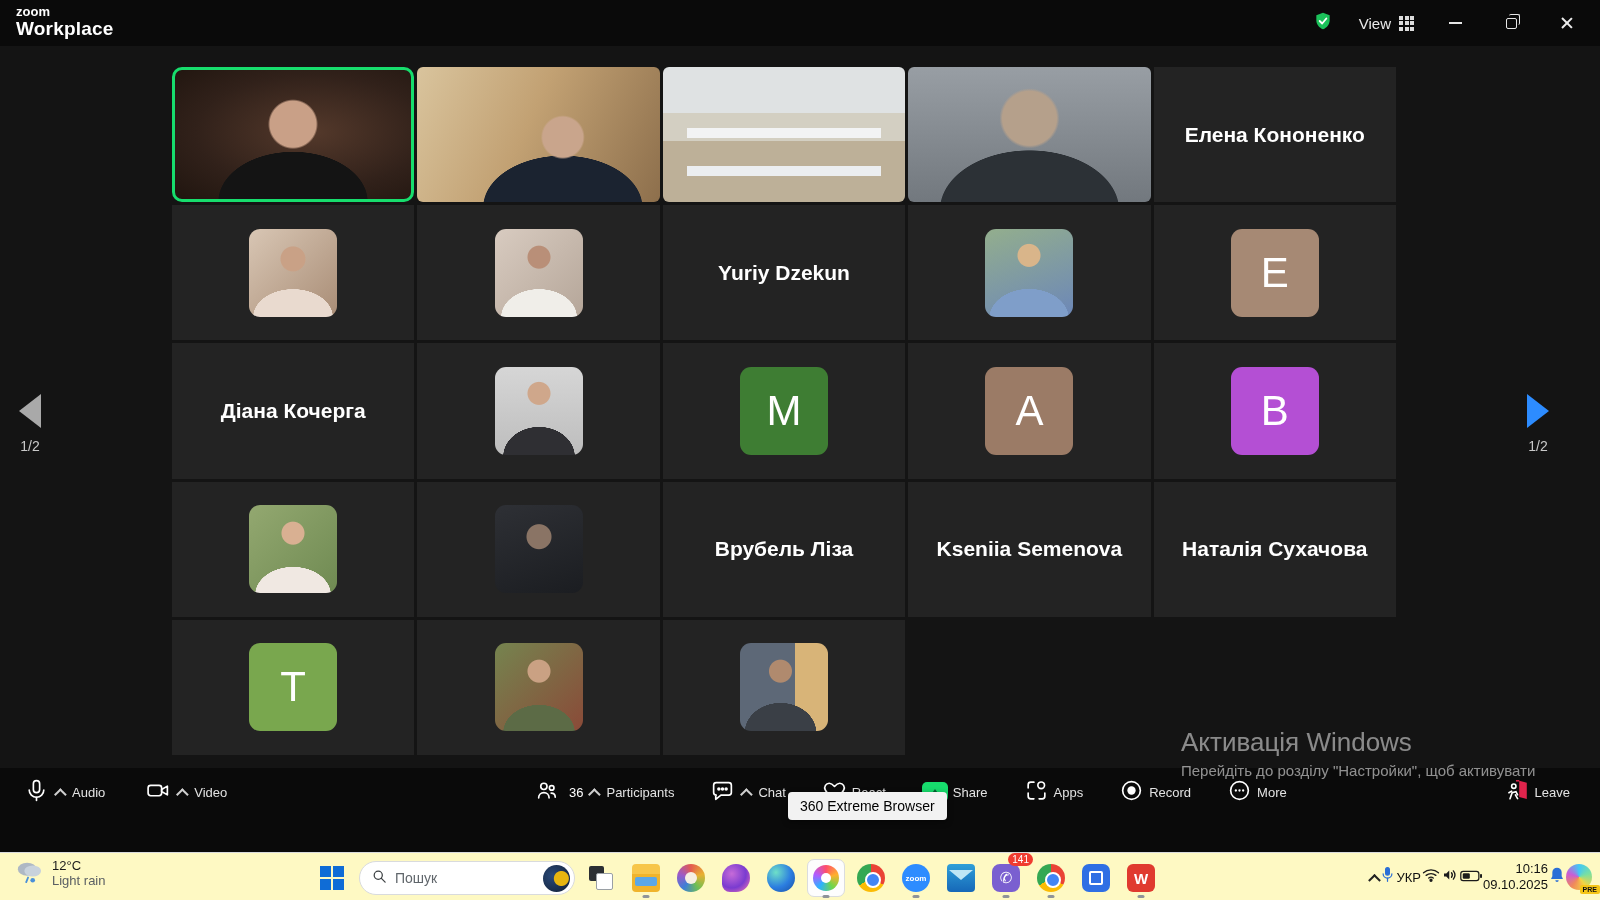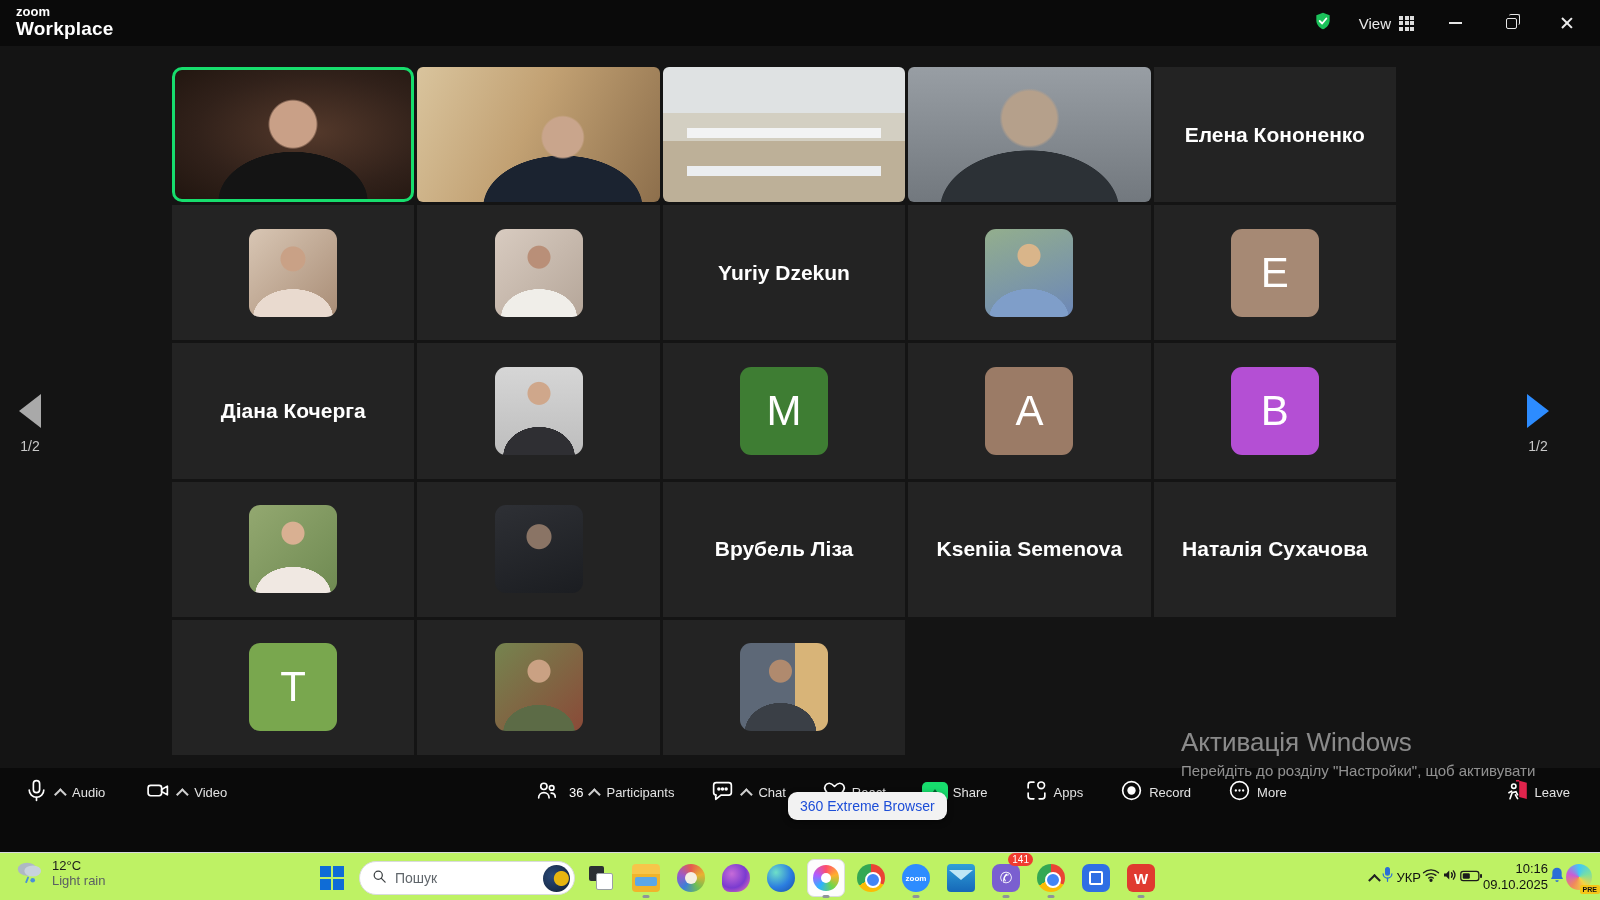--- a/index.html
+++ b/index.html
@@ -78,28 +78,28 @@
   .tbtn { display:flex; flex-direction:row; align-items:center; justify-content:center; gap:5px; color:#e8e8e8; }
   .tbtn .lbl { font-size:13px; color:#e3e3e3; white-space:nowrap; }
   .iconrow { display:flex; align-items:center; gap:9px; height:28px; }
   .chev { width:9px; height:9px; border-left:2px solid #cfcfcf; border-top:2px solid #cfcfcf; transform:rotate(45deg) translateY(3px); }
   .count { font-size:13px; color:#fff; }
   .leftgroup { position:absolute; left:24px; top:10px; display:flex; gap:40px; }
   .centergroup { position:absolute; left:534px; top:10px; display:flex; gap:36px; }
   .leavegroup { position:absolute; right:30px; top:10px; }
   .sharemini { width:26px; height:20px; border-radius:5px; background:#17dd6d; display:flex; align-items:center; justify-content:center; }
   .sharemini:before { content:""; width:0;height:0;border-left:5px solid transparent;border-right:5px solid transparent;border-bottom:7px solid #063; }
-  .tooltip { position:absolute; left:788px; top:792px; background:#f2f2f2; color:#1d4ed8; font-size:14px;
-     padding:6px 12px; border-radius:9px; box-shadow:0 2px 6px rgba(0,0,0,.45); white-space:nowrap; z-index:30; }
+  .tooltip { position:absolute; left:788px; top:792px; background:#f2f2f2; color:#000000; font-size:14px;
+     padding:6px 12px; border-radius:4px; box-shadow:0 2px 6px rgba(0,0,0,.45); white-space:nowrap; z-index:30; }
 
   .watermark { position:absolute; left:1157px; top:727px; z-index:25; pointer-events:none;margin-left:24px; }
   .watermark .wm-title { font-size:26px; color:rgba(255,255,255,.50); }
   .watermark .wm-line { font-size:15px; color:rgba(255,255,255,.55); margin-top:4px; width:360px; }
 
-  .taskbar { position:absolute; left:0; top:852px; width:1600px; height:48px; background:#bef264; border-top:1px solid #d8dadc; }
+  .taskbar { position:absolute; left:0; top:852px; width:1600px; height:48px; background:#fef9c3; border-top:1px solid #d8dadc; }
   .weather { position:absolute; left:14px; top:5px; display:flex; align-items:center; gap:8px; }
   .wtxt .t { font-size:13px; color:#1b1b1b; } .wtxt .c { font-size:13px; color:#5a5f63; }
   .tb-center { position:absolute; left:312px; top:4px; display:flex; align-items:center; gap:7px; }
   .startbtn { display:grid; grid-template-columns:11px 11px; grid-gap:2px; padding:8px; }
   .startbtn i { width:11px; height:11px; background:#0f6cd6; }
   .searchpill { width:216px; height:34px; background:#fff; border:1px solid #d9dbdd; border-radius:17px;
      display:flex; align-items:center; padding:0 4px 0 12px; gap:8px; }
   .searchpill .ph { flex:1; font-size:14px; color:#60666b; }
   .searchava { width:27px; height:27px; border-radius:50%;
      background: radial-gradient(circle 8px at 68% 50%, #e8b50f 0 7px, rgba(0,0,0,0) 8px), radial-gradient(circle at 35% 40%, #2a4a7a, #101c30); }

